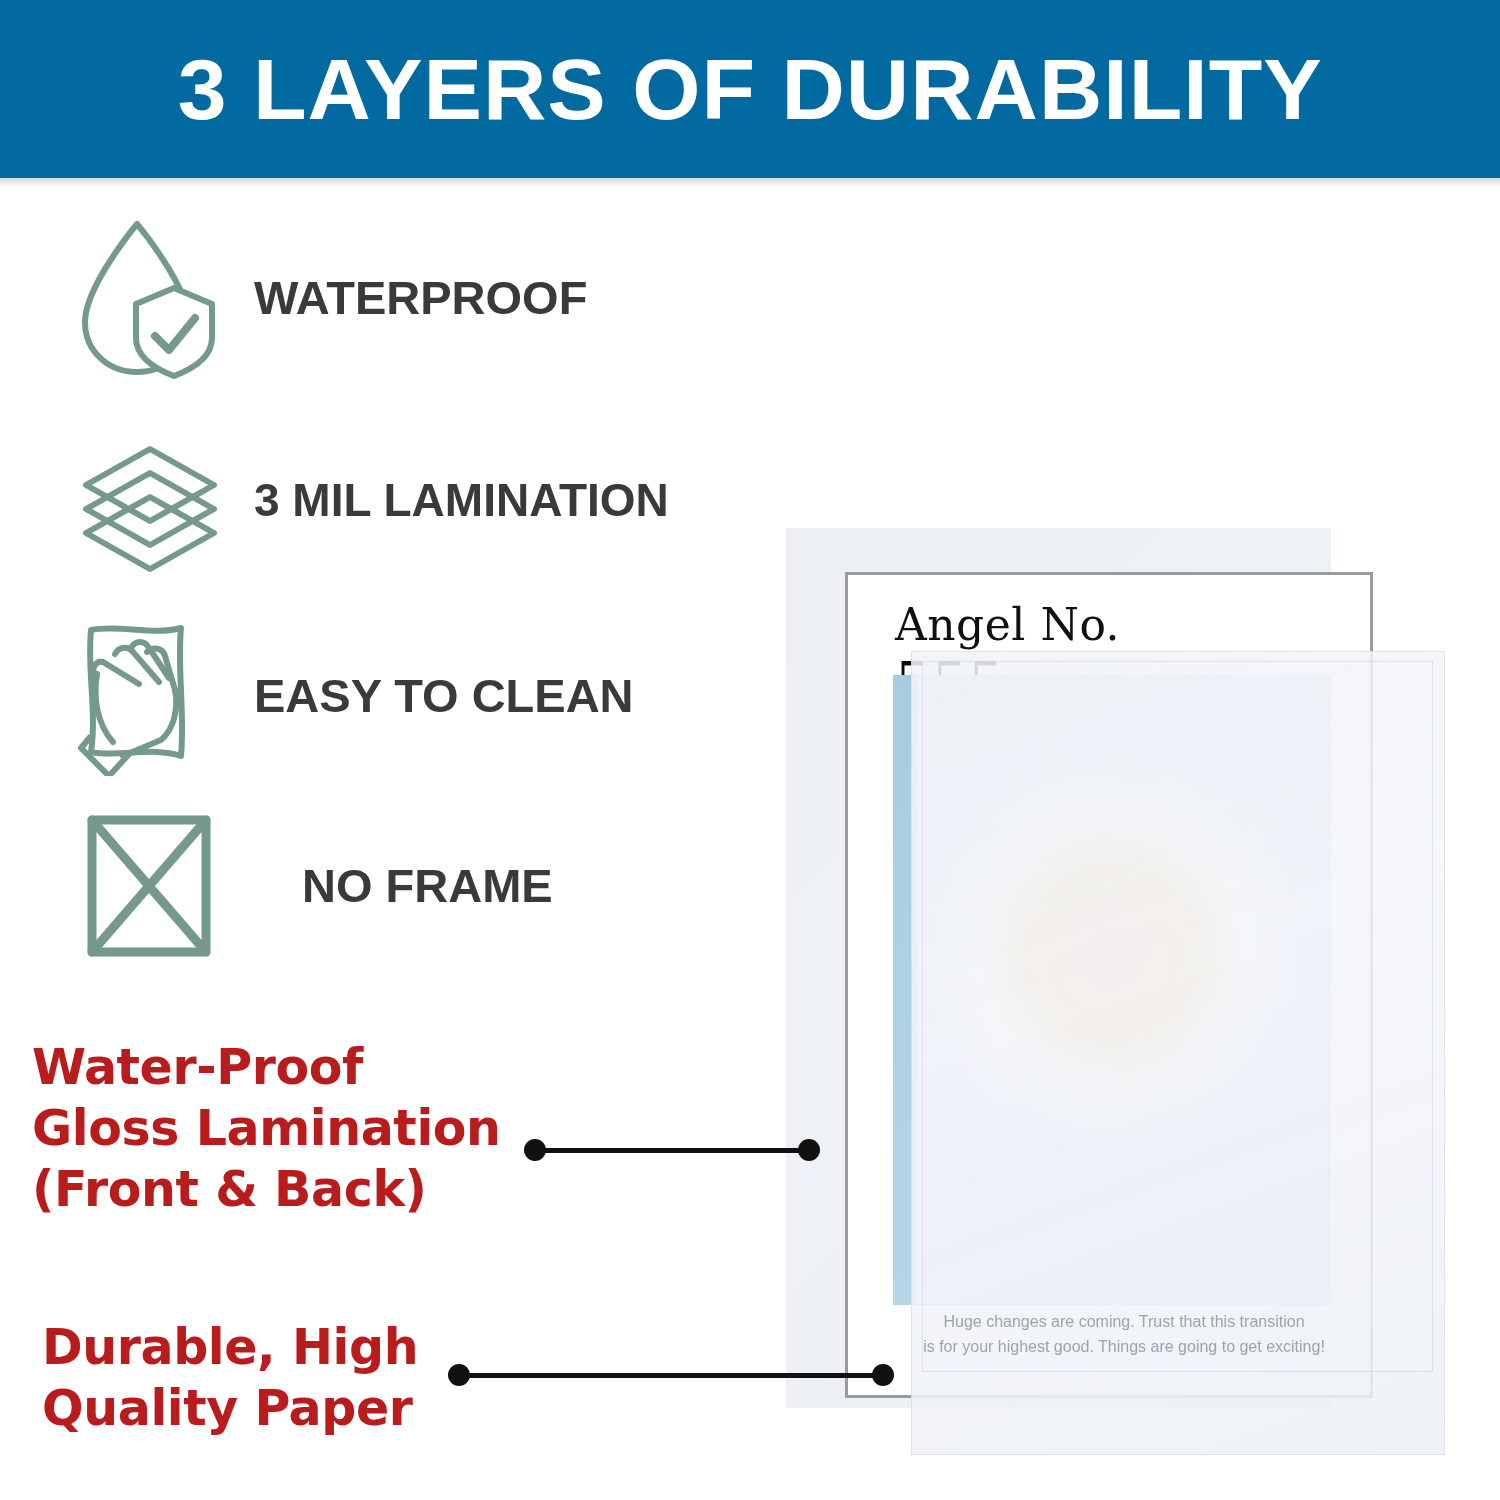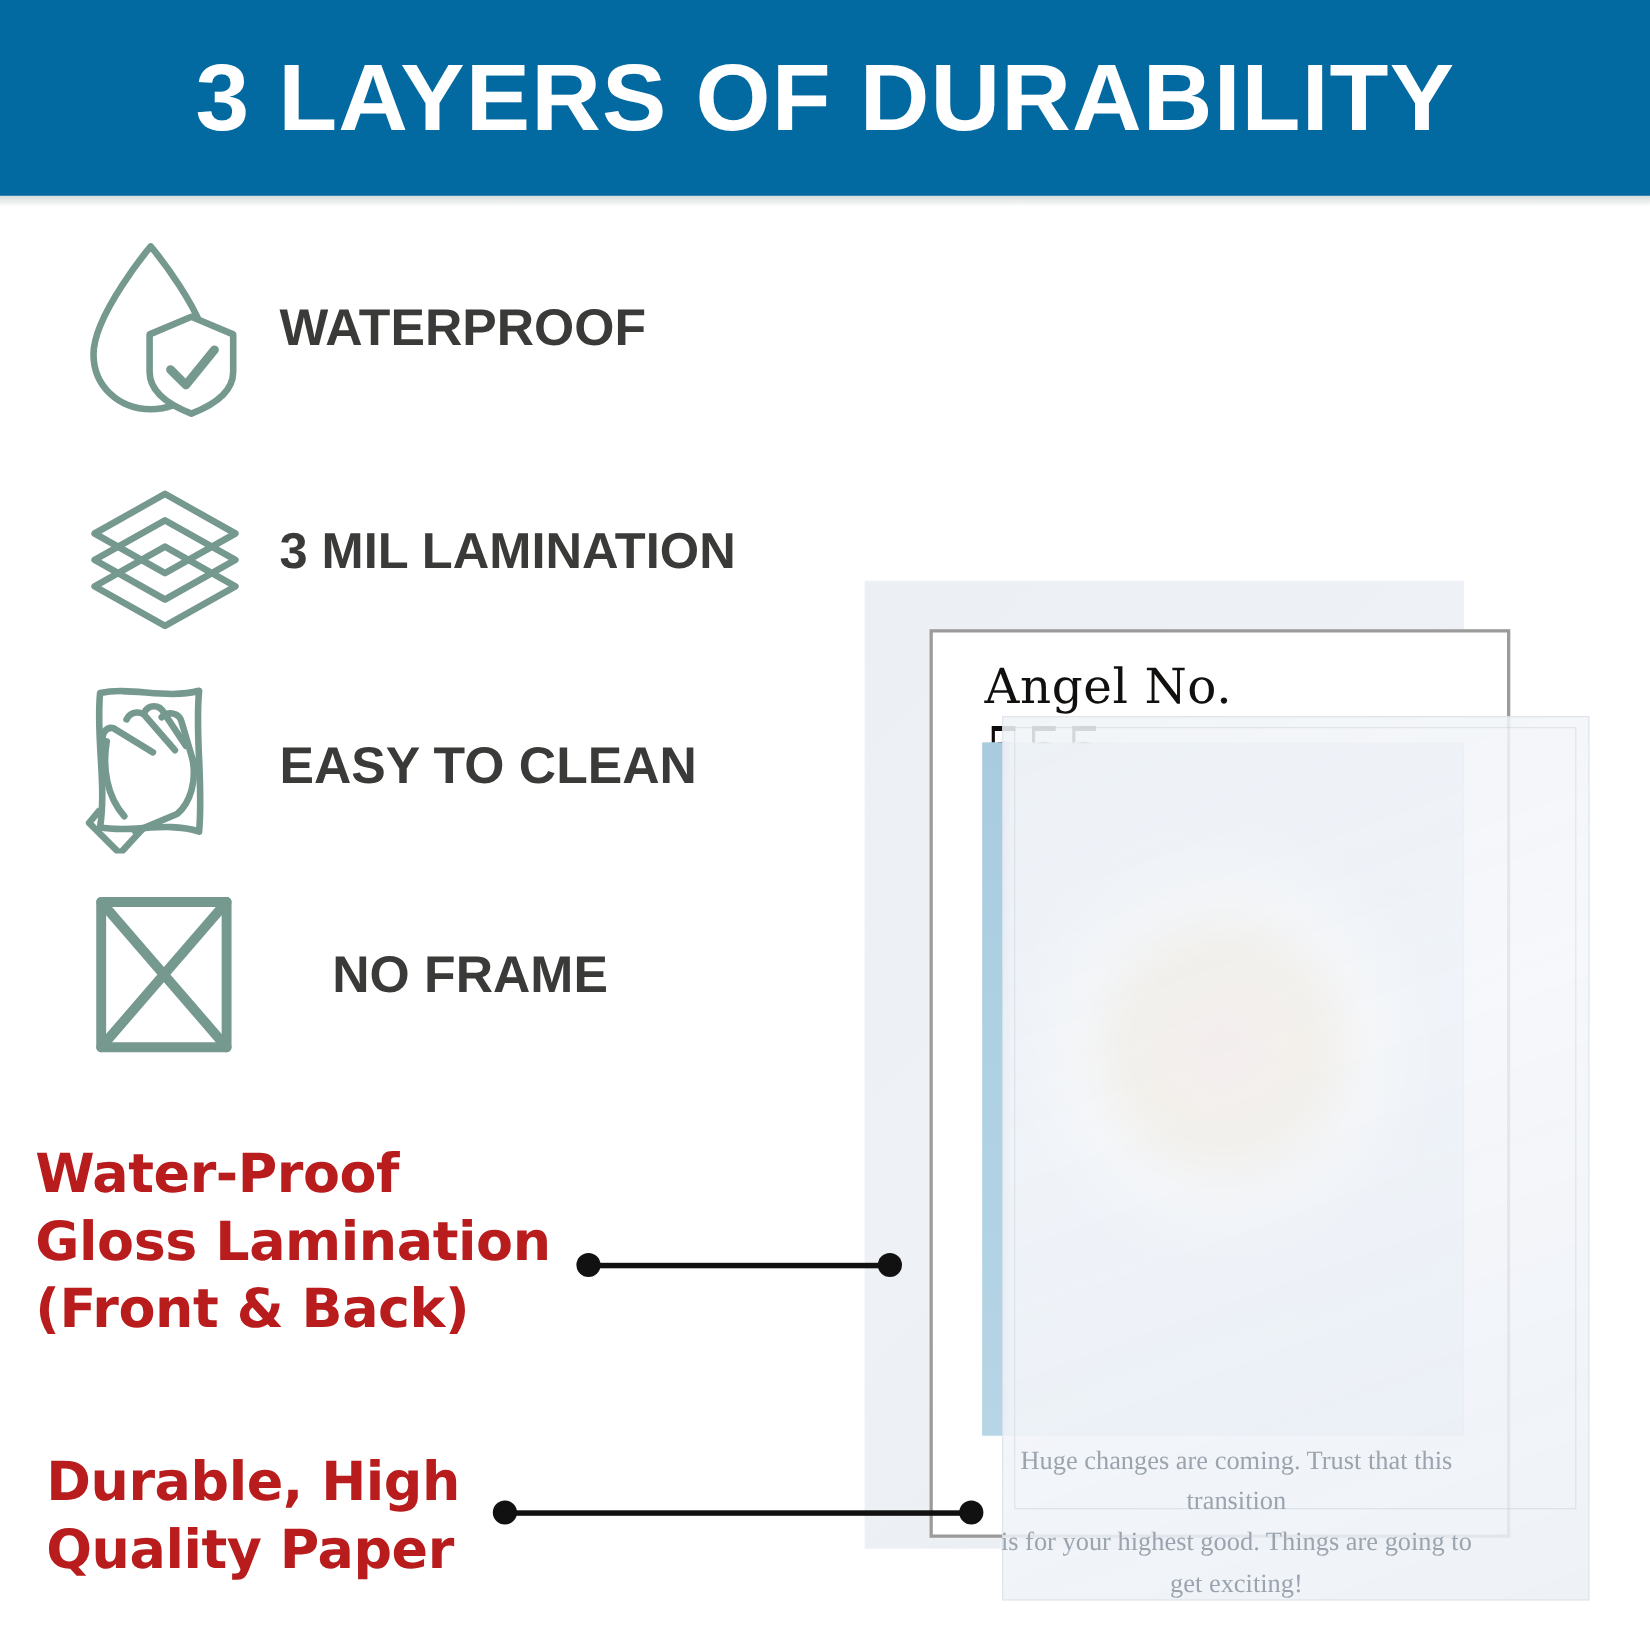--- a/index.html
+++ b/index.html
@@ -157,22 +157,22 @@
     box-sizing:border-box;
   }
   .sheet-front-inner{
     position:absolute;left:10px;top:9px;right:11px;bottom:82px;
     border:1px solid rgba(200,210,220,.5);
     box-sizing:border-box;
   }
 
   .caption-overlay{
     position:absolute;left:909px;top:1310px;width:430px;
-    font-family:Liberation Serif, serif;
-    font-size:24px;
+    font-family:Liberation Sans, sans-serif;
+    font-size:16px;
     line-height:1.55;
     color:#9ba4ae;
     text-align:center;
   }
 
   svg{display:block;}
 </style>
 </head>
 <body>
 

